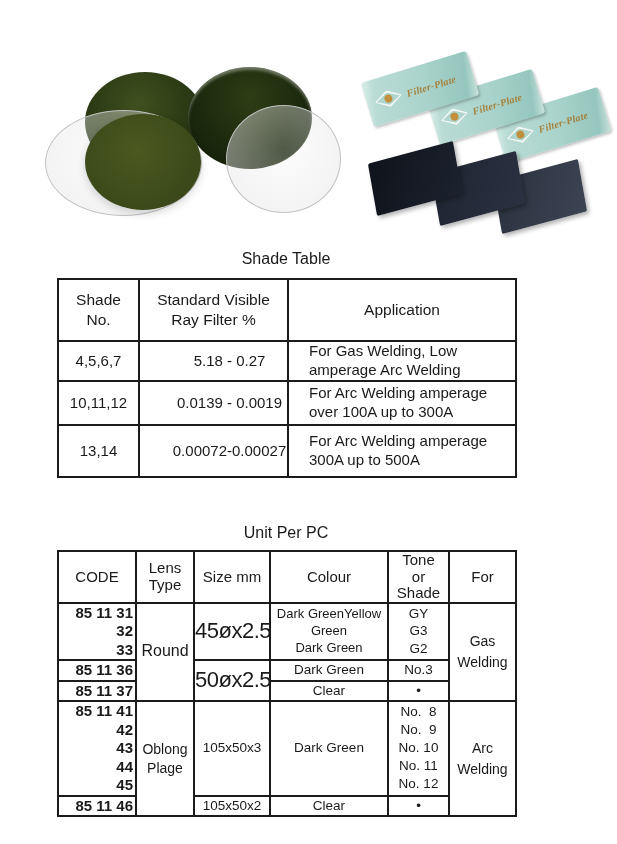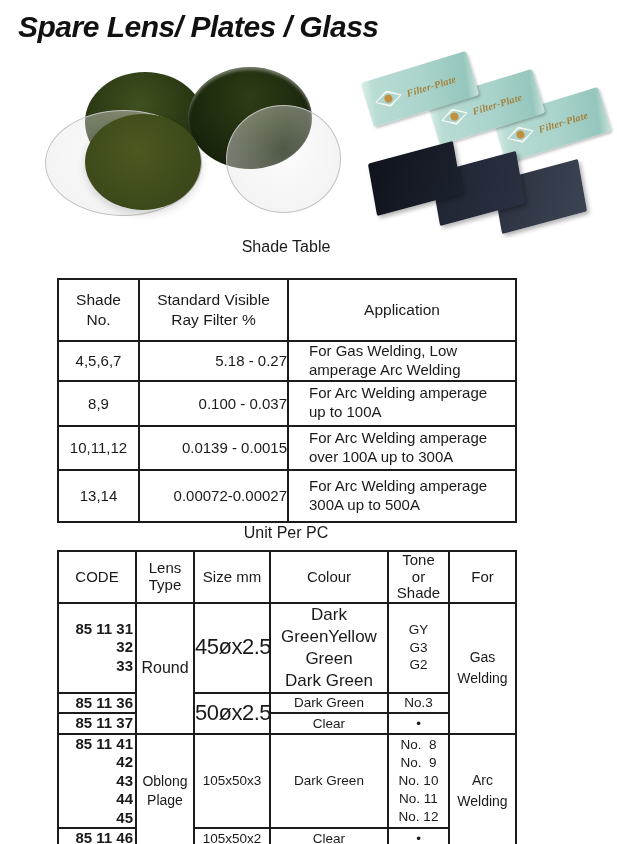--- a/index.html
+++ b/index.html
@@ -35,52 +35,51 @@
   .pkg-diamond { width:28px; height:17px; background:#f7f8f5; clip-path:polygon(50% 0,100% 50%,50% 100%,0 50%); position:relative; flex:0 0 auto; }
   .pkg-diamond::before { content:""; position:absolute; inset:2px; background:#aed5ce; clip-path:polygon(50% 0,100% 50%,50% 100%,0 50%); }
   .pkg-diamond::after { content:""; position:absolute; left:50%; top:50%; width:8px; height:8px; margin:-4px 0 0 -4px; border-radius:50%; background:#c0903f; }
   .pkg-label { font-family:"Liberation Serif", serif; font-style:italic; font-weight:bold; font-size:10px; color:#a5813c; letter-spacing:0.3px; }
   .dark-plate { position:absolute; width:88px; height:53px; transform:rotate(-15deg) skewX(-5deg); border-radius:2px; box-shadow:2px 3px 4px rgba(0,0,0,0.3); }
   .plate1 { left:16px;  top:116px; background:linear-gradient(115deg,#0f131b,#1c222e); z-index:3; }
   .plate2 { left:79px;  top:126px; background:linear-gradient(115deg,#1e2431,#2b3141); z-index:2; }
   .plate3 { left:141px; top:134px; background:linear-gradient(115deg,#2b313f,#3c4352); z-index:1; }
 
   
-  .shade-title { position:absolute; left:57px; top:238px; width:458px; text-align:center; font-size:16px; }
+  .shade-title { position:absolute; left:57px; top:250px; width:458px; text-align:center; font-size:16px; }
   .unit-label  { position:absolute; left:57px; top:524px; width:458px; text-align:center; font-size:16px; }
 
   table { border-collapse:collapse; table-layout:fixed; background:#fff; }
   td, th { border:2px solid #1b1b1b; font-weight:normal; overflow:hidden; }
   .ml { white-space:pre-line;margin-left:44px; }
   .pre { white-space:pre; }
 
   .shade-table { position:absolute; left:57px; top:278px; width:458px; font-size:15px; }
   .shade-table th { font-size:15.5px; text-align:center; vertical-align:middle; line-height:1.3; }
   .shade-table td { vertical-align:middle; }
   .col-shade  { text-align:center; }
-  .col-filter { text-align:right;padding-left:32px; }
+  .col-filter { text-align:center;padding-left:32px; }
   .col-app    { text-align:left; padding-left:20px; line-height:1.25; }
 
   .product-table { position:absolute; left:57px; top:550px; width:458px; font-size:13.5px; }
   .product-table th { font-size:15px; text-align:center; vertical-align:middle; line-height:1.1; }
   .product-table td { vertical-align:middle; text-align:center; line-height:1.3; }
   td.code { text-align:right; padding-right:2px; font-weight:bold; font-size:15px; line-height:18.5px; vertical-align:middle; }
   td.lens-round { font-size:16px; }
   td.lens-oblong { font-size:14px; line-height:1.35; }
   td.size-big { font-size:22px; letter-spacing:-0.5px; }
   td.size-sm { font-size:13.5px; }
   td.for-cell { font-size:14px; line-height:1.5;text-align:center; }
   td.tone-list { line-height:18px; }
 </style>
 </head>
 <body>
 
 <div class="canvas">
 
-  <div class="page-title">Spare Lens/ Plates / Glass</div>
 
   <div class="lens-photo">
     <div class="disc dark-back-left"></div>
     <div class="disc dark-back-right"></div>
     <div class="disc clear-disc clear-left"></div>
     <div class="disc clear-disc clear-right"></div>
     <div class="disc olive-front"></div>
   </div>
 
   <div class="plate-photo">
@@ -116,29 +115,23 @@
       <th class="ml">Standard Visible
 Ray Filter %</th>
       <th>Application</th>
     </tr>
     <tr style="height:29px">
       <td class="col-shade">4,5,6,7</td>
       <td class="col-filter">5.18 - 0.27</td>
       <td class="col-app ml">For Gas Welding, Low
 amperage Arc Welding</td>
     </tr>
-    <tr style="height:45px">
-      <td class="col-shade">8,9</td>
-      <td class="col-filter">0.100 - 0.037</td>
-      <td class="col-app ml">For Arc Welding amperage
-up to 100A</td>
-    </tr>
     <tr style="height:44px">
       <td class="col-shade">10,11,12</td>
-      <td class="col-filter">0.0139 - 0.0015</td>
+      <td class="col-filter">0.0139 - 0.0019</td>
       <td class="col-app ml">For Arc Welding amperage
 over 100A up to 300A</td>
     </tr>
     <tr style="height:52px">
       <td class="col-shade">13,14</td>
       <td class="col-filter">0.00072-0.00027</td>
       <td class="col-app ml">For Arc Welding amperage
 300A up to 500A</td>
     </tr>
   </tbody>
@@ -166,21 +159,21 @@
 or
 Shade</th>
       <th>For</th>
     </tr>
     <tr style="height:57px">
       <td class="code ml">85 11 31
 32
 33</td>
       <td class="lens-round" rowspan="3">Round</td>
       <td class="size-big">45øx2.5T</td>
-      <td class="ml" style="font-size:17px">Dark GreenYellow
+      <td class="ml" style="font-size:13px">Dark GreenYellow
 Green
 Dark Green</td>
       <td class="ml">GY
 G3
 G2</td>
       <td class="for-cell ml" rowspan="3">Gas
 Welding</td>
     </tr>
     <tr style="height:20px">
       <td class="code">85 11 36</td>

